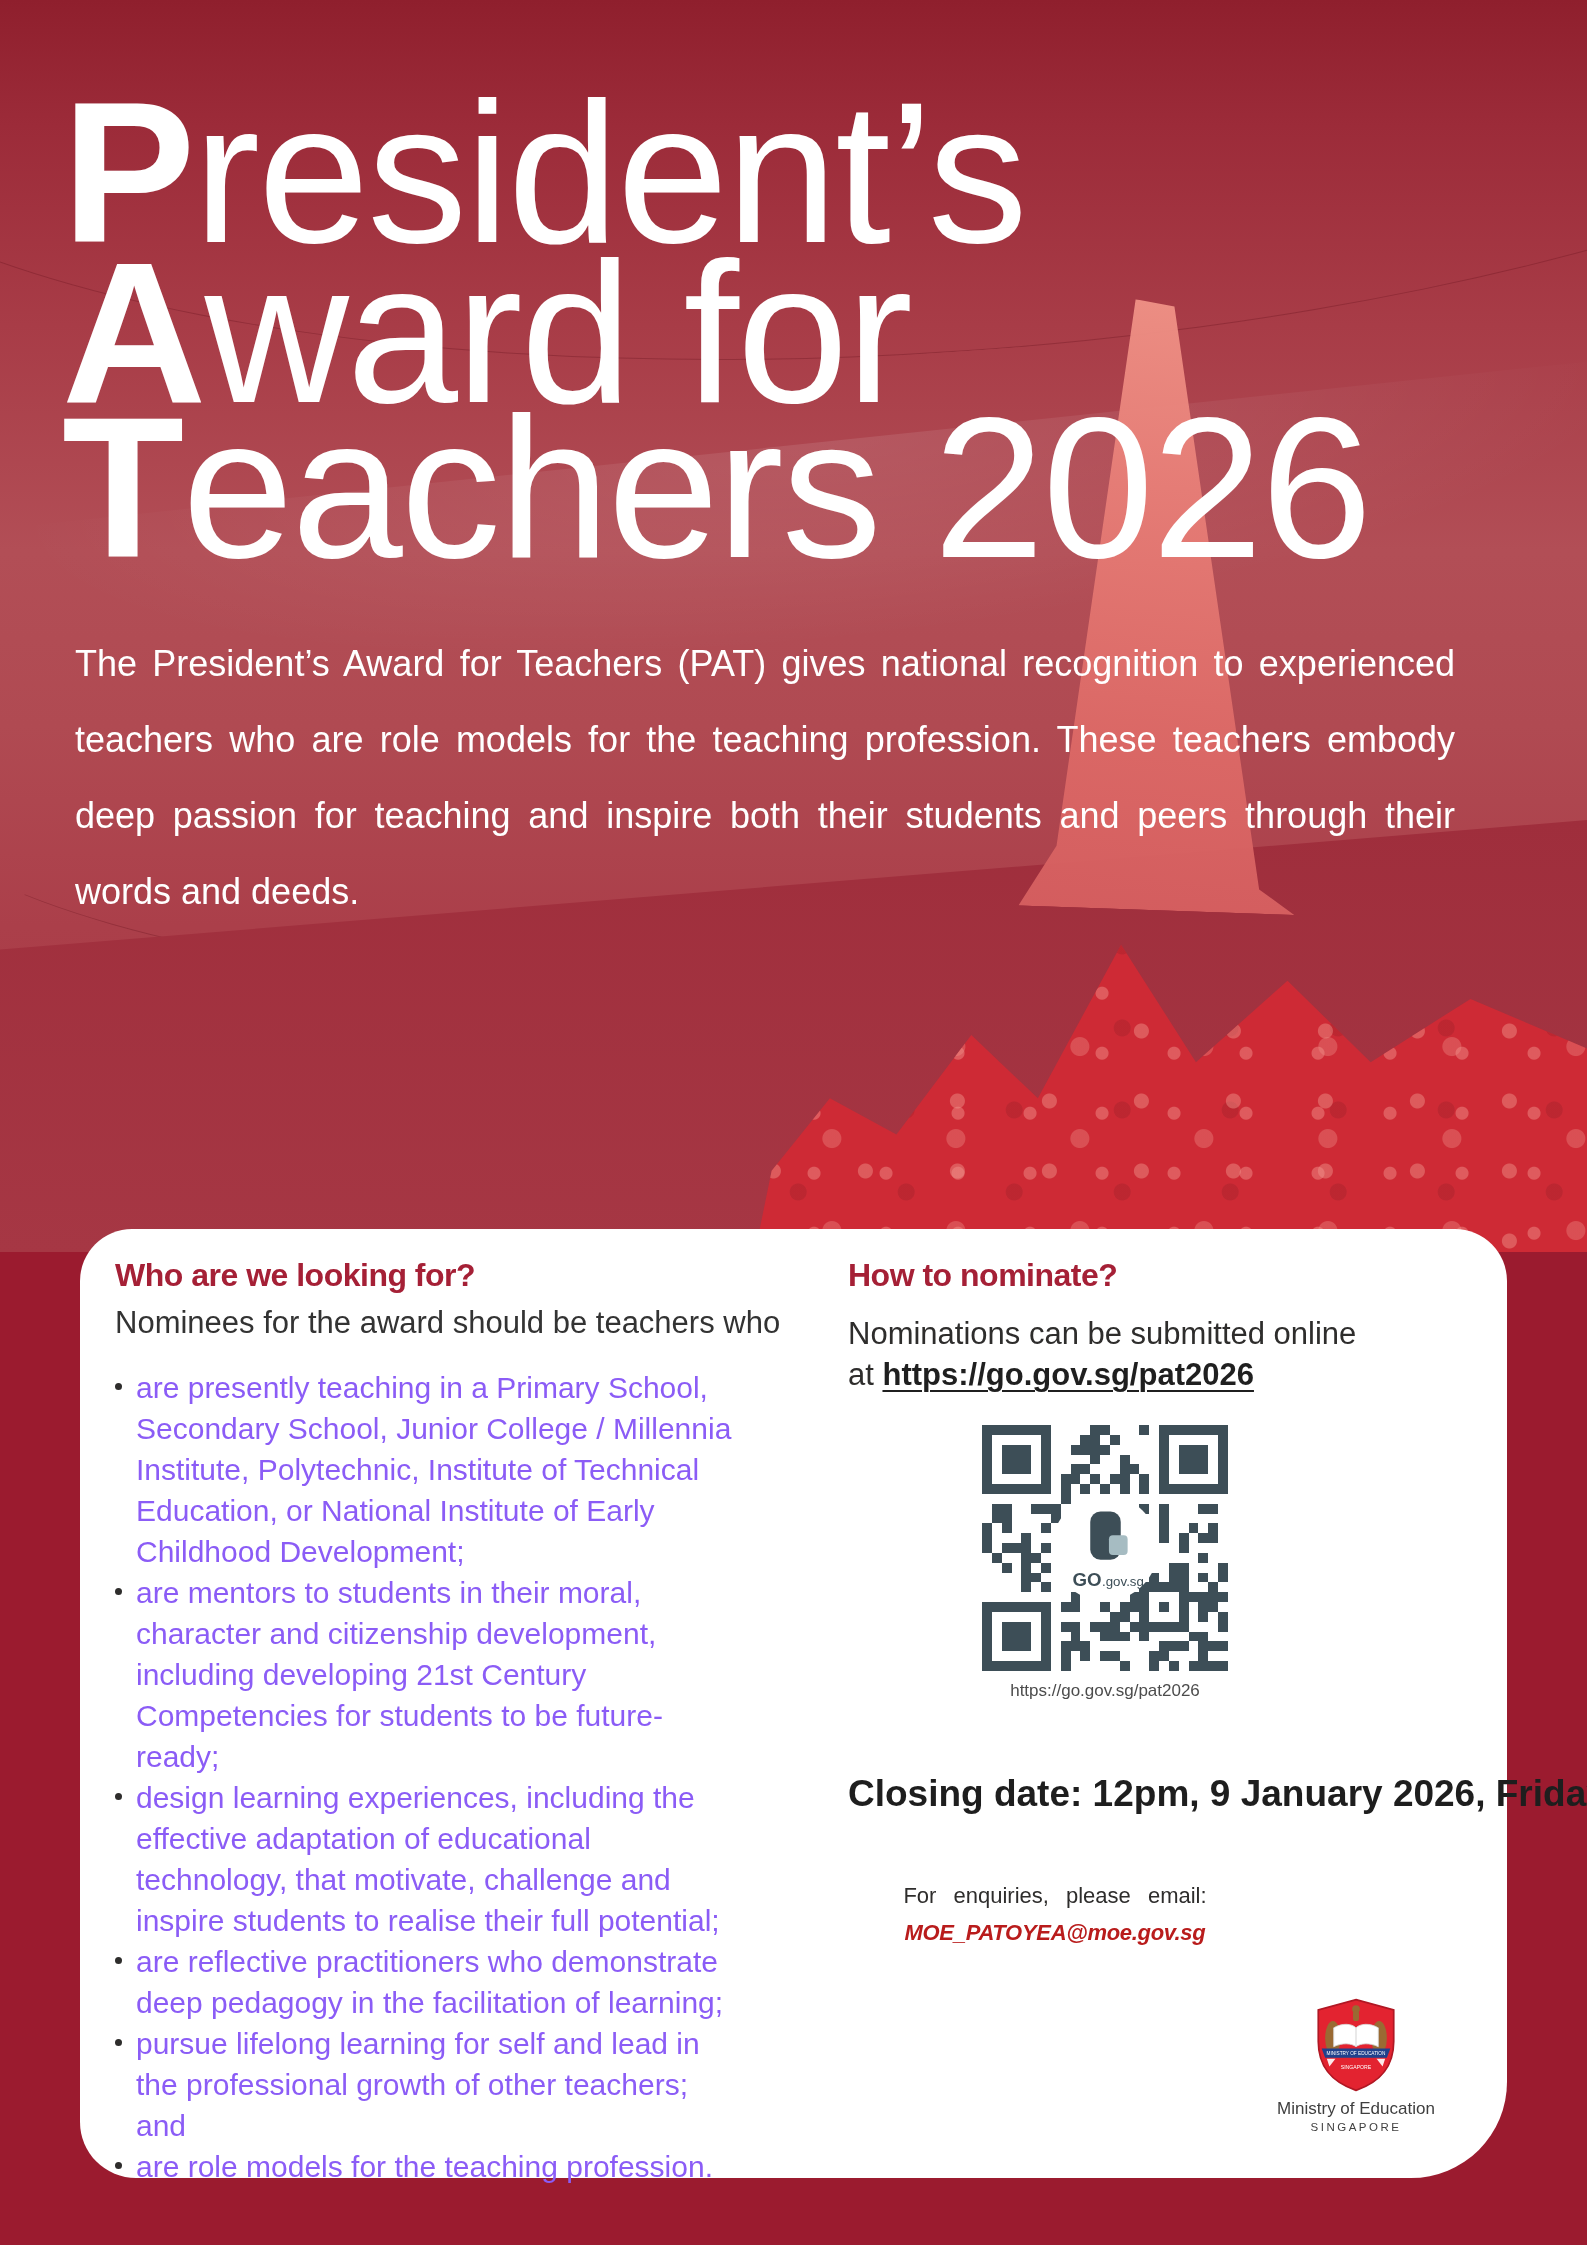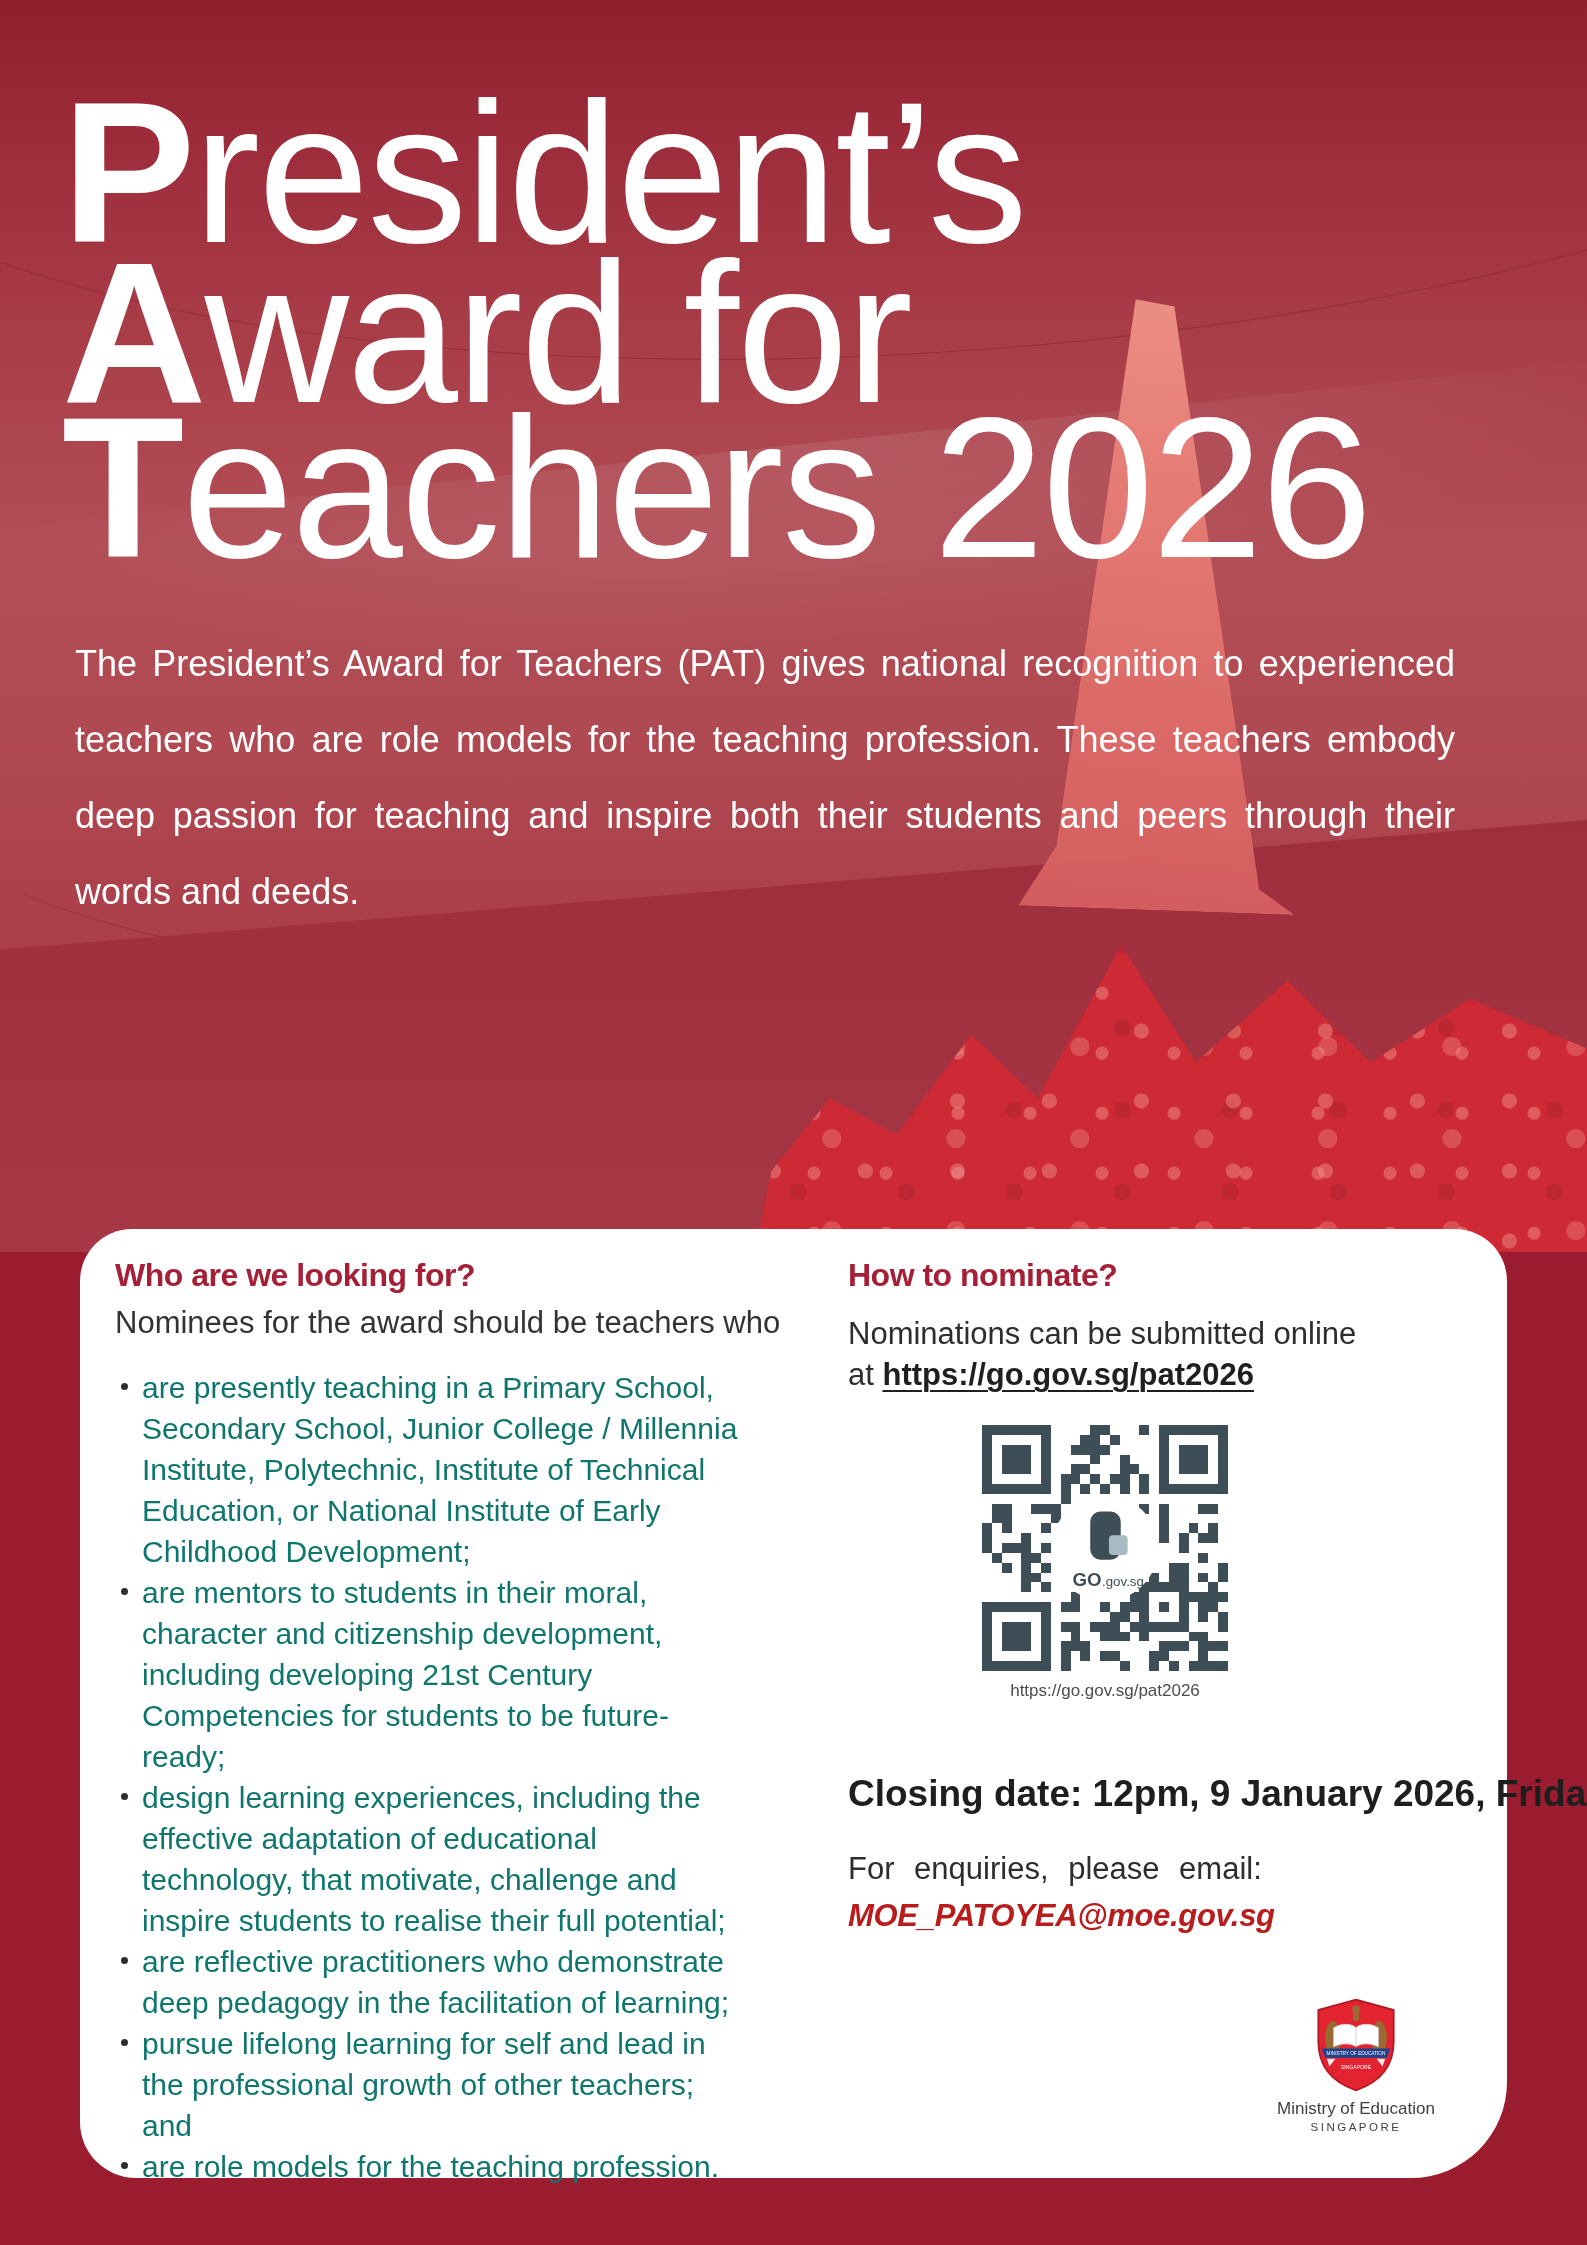--- a/index.html
+++ b/index.html
@@ -63,32 +63,32 @@
     position:absolute;left:80px;top:1229px;width:1427px;height:949px;
     background:#ffffff;border-radius:52px 52px 96px 56px;color:#2e2d2c;
   }
   .section-heading{
     position:absolute;margin:0;font-size:32px;font-weight:700;color:#a52036;letter-spacing:-.5px;
   }
   .hd-left{left:35px;top:28px;}
   .hd-right{left:768px;top:28px;}
   .lead{position:absolute;left:35px;top:76px;font-size:31px;color:#333333;white-space:nowrap;}
   .bullets{
-    position:absolute;left:38px;top:138px;width:632px;margin:0;padding:0;list-style:none;
-    font-size:30px;line-height:41px;color:#0f766e;
+    position:absolute;left:32px;top:138px;width:632px;margin:0;padding:0;list-style:none;
+    font-size:30px;line-height:41px;color:#8b5cf6;
   }
   .bullets li{display:flex;}
   .bullets .dot{flex:none;width:7px;height:7px;border-radius:50%;background:#2e2d2c;margin:16px 14px 0 3px;}
   .right-body{position:absolute;left:768px;top:84px;width:520px;font-size:31px;line-height:41px;color:#2e2d2c;}
   .url-link{font-weight:700;color:#1f1f1f;text-decoration:underline;text-underline-offset:5px;text-decoration-thickness:2px;}
   .qr-wrap{position:absolute;left:892px;top:196px;width:266px;text-align:center;}
   .qr-box{width:246px;height:246px;margin:0 auto;}
   .qr-caption{margin-top:10px;font-size:17px;color:#4c4c4c;}
   .closing{position:absolute;left:768px;top:544px;font-size:37px;font-weight:700;color:#1e1e1e;white-space:nowrap;}
-  .enquiries{position:absolute;left:768px;top:622px;width:414px;font-size:31px;color:#2e2d2c;}
+  .enquiries{position:absolute;left:768px;top:654px;width:414px;font-size:22px;color:#2e2d2c;text-align:center;}
   .enq-line{word-spacing:11px;}
   .email{font-weight:700;font-style:italic;margin-top:11px;letter-spacing:-.3px;white-space:nowrap;color:#b91c1c;}
   .moe{position:absolute;left:1176px;top:768px;width:200px;text-align:center;}
   .crest{display:block;margin:0 auto;width:86px;height:96px;}
   .moe-org{margin-top:6px;font-size:17px;color:#3f3f3f;}
   .moe-country{margin-top:2px;font-size:11.5px;letter-spacing:2.5px;color:#3f3f3f;}
 </style>
 </head>
 <body>
 

